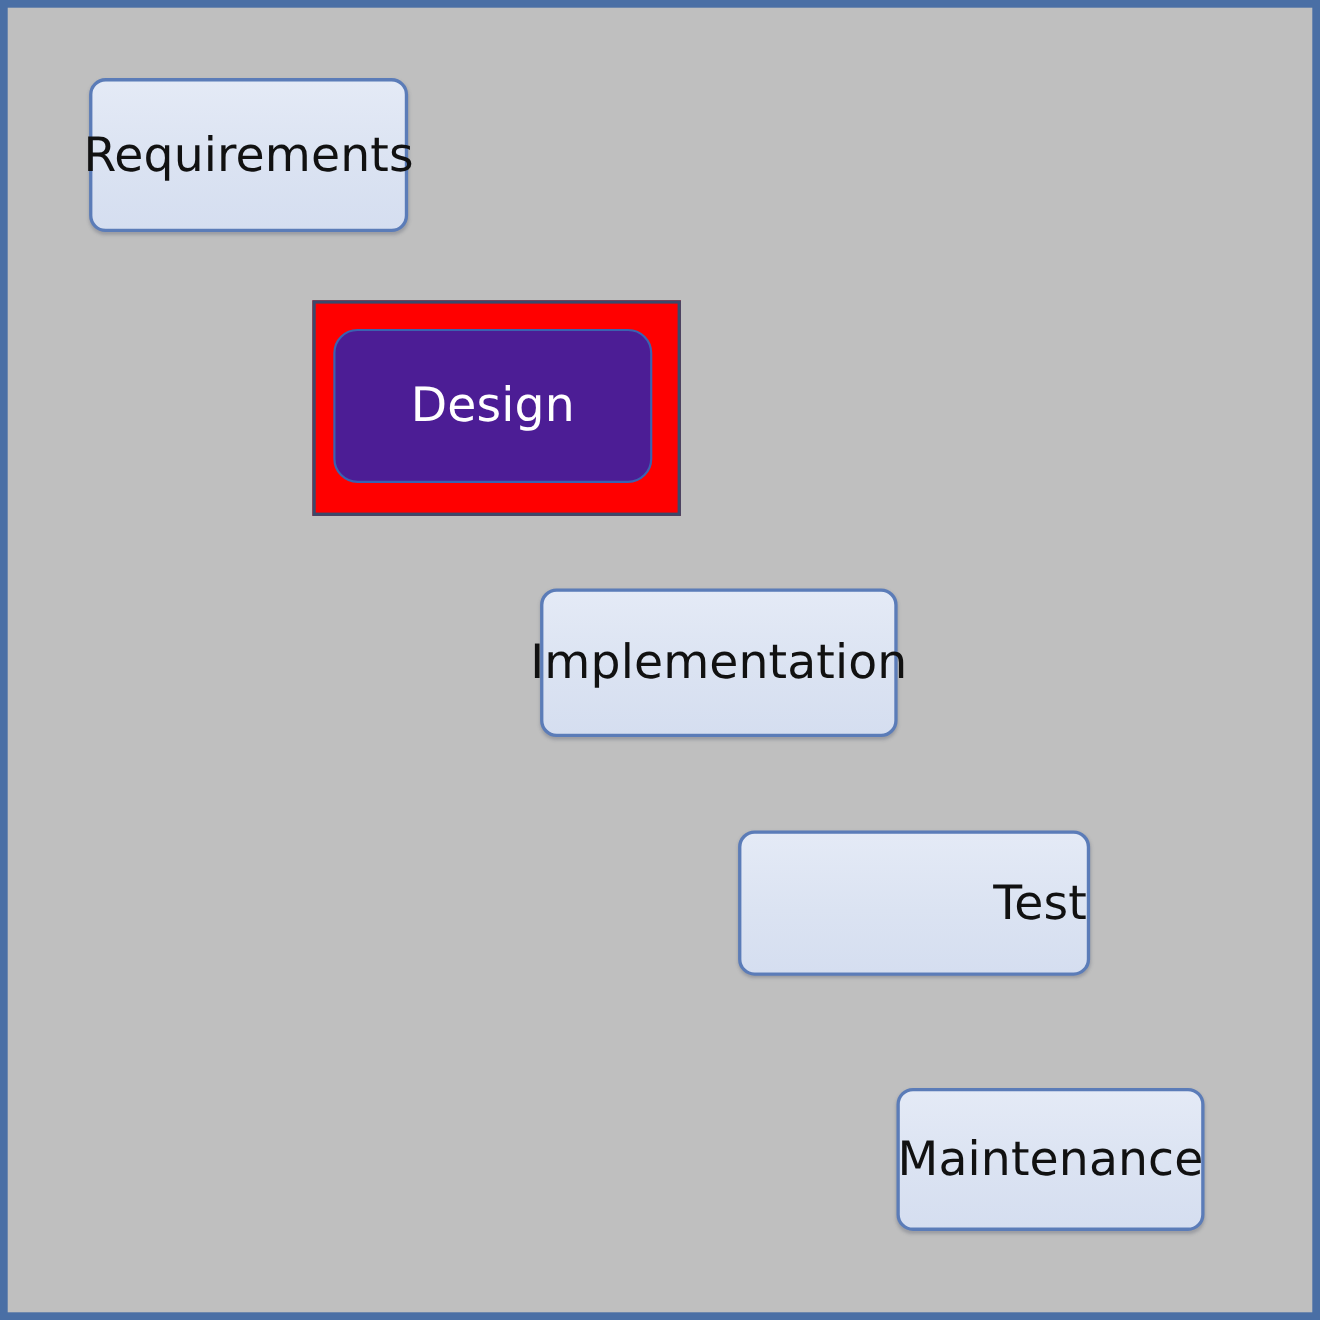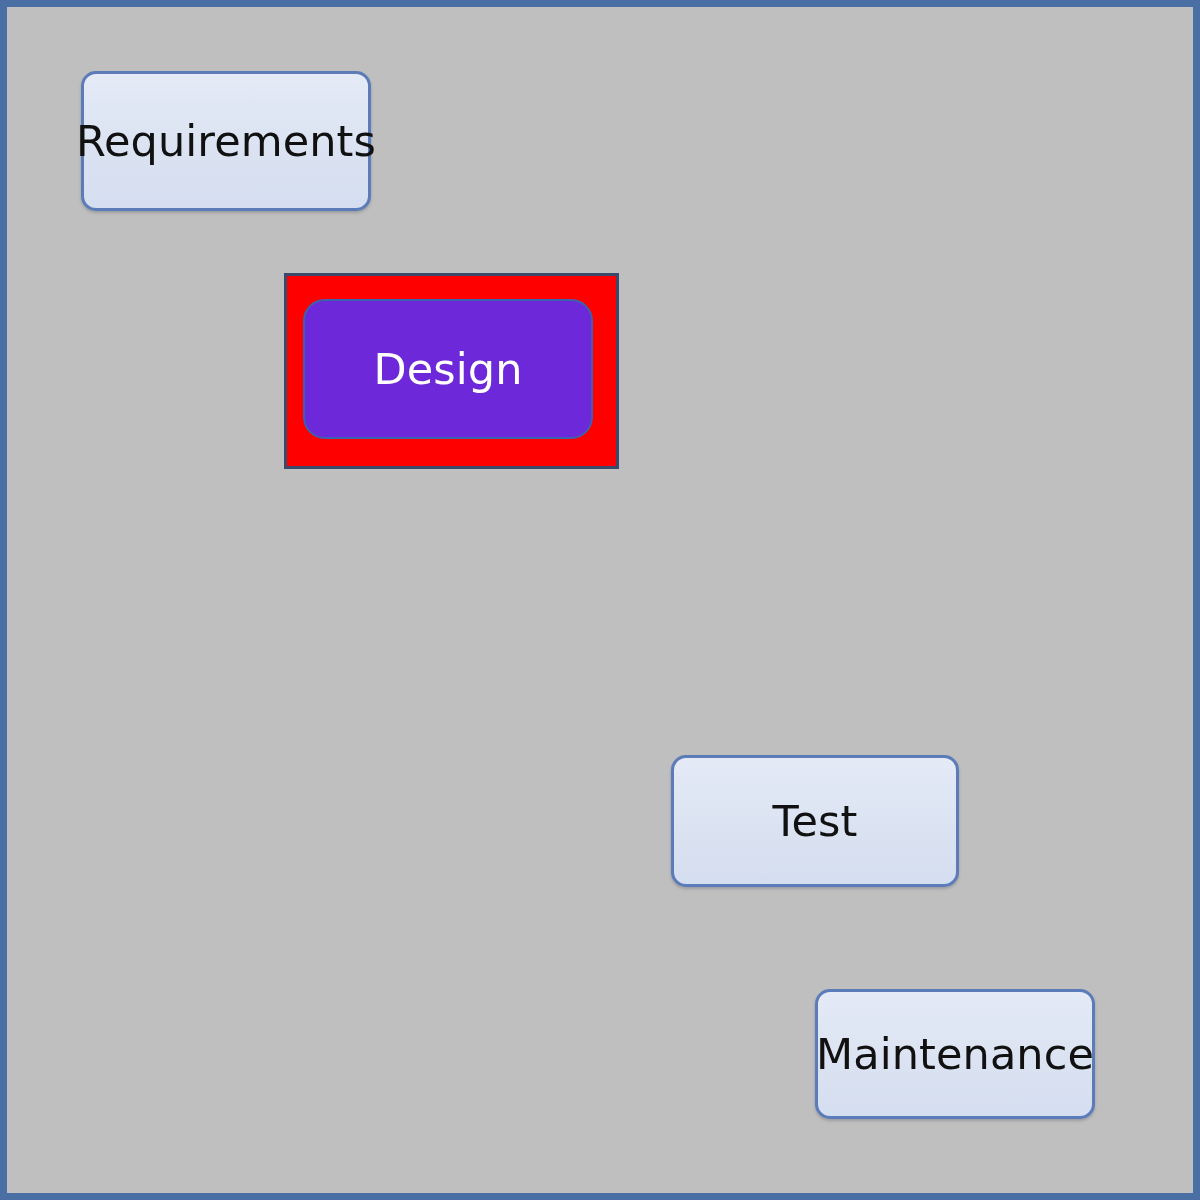--- a/index.html
+++ b/index.html
@@ -56,56 +56,59 @@
   
   .selection-highlight {
     position: absolute;
     box-sizing: border-box;
     background: #ff0000;
     border: 3px solid #3a4a6b;
     border-radius: 0;
   }
 
   .node.selected {
-    background: #6d28d9;
+    background: #4c1d95;
     background-image: none;
     border: 2px solid #3a62b0;
     border-radius: 22px;
     box-shadow: none;
   }
 
   .node.selected .node-label {
     color: #ffffff;
   }
 
   
   #node-requirements   { left: 74px;  top: 64px;   width: 290px; height: 140px; }
   #design-highlight    { left: 277px; top: 266px;  width: 335px; height: 196px; }
   #node-design         { left: 296px; top: 292px;  width: 290px; height: 140px; }
   #node-implementation { left: 484px; top: 528px;  width: 325px; height: 135px; }
-  #node-test           { left: 664px; top: 748px;  width: 288px; height: 132px; }
+  #node-test           { left: 664px; top: 748px;  width: 320px; height: 132px; justify-content: flex-end; }
   #node-maintenance    { left: 808px; top: 982px;  width: 280px; height: 130px; }
 </style>
 </head>
 <body>
 
 <div id="stage">
 
   <div id="canvas-frame">
 
     <div class="node" id="node-requirements">
       <span class="node-label">Requirements</span>
     </div>
 
     <div class="selection-highlight" id="design-highlight"></div>
 
     <div class="node selected" id="node-design">
       <span class="node-label">Design</span>
     </div>
 
+    <div class="node" id="node-implementation">
+      <span class="node-label">Implementation</span>
+    </div>
 
     <div class="node" id="node-test">
       <span class="node-label">Test</span>
     </div>
 
     <div class="node" id="node-maintenance">
       <span class="node-label">Maintenance</span>
     </div>
 
   </div>

